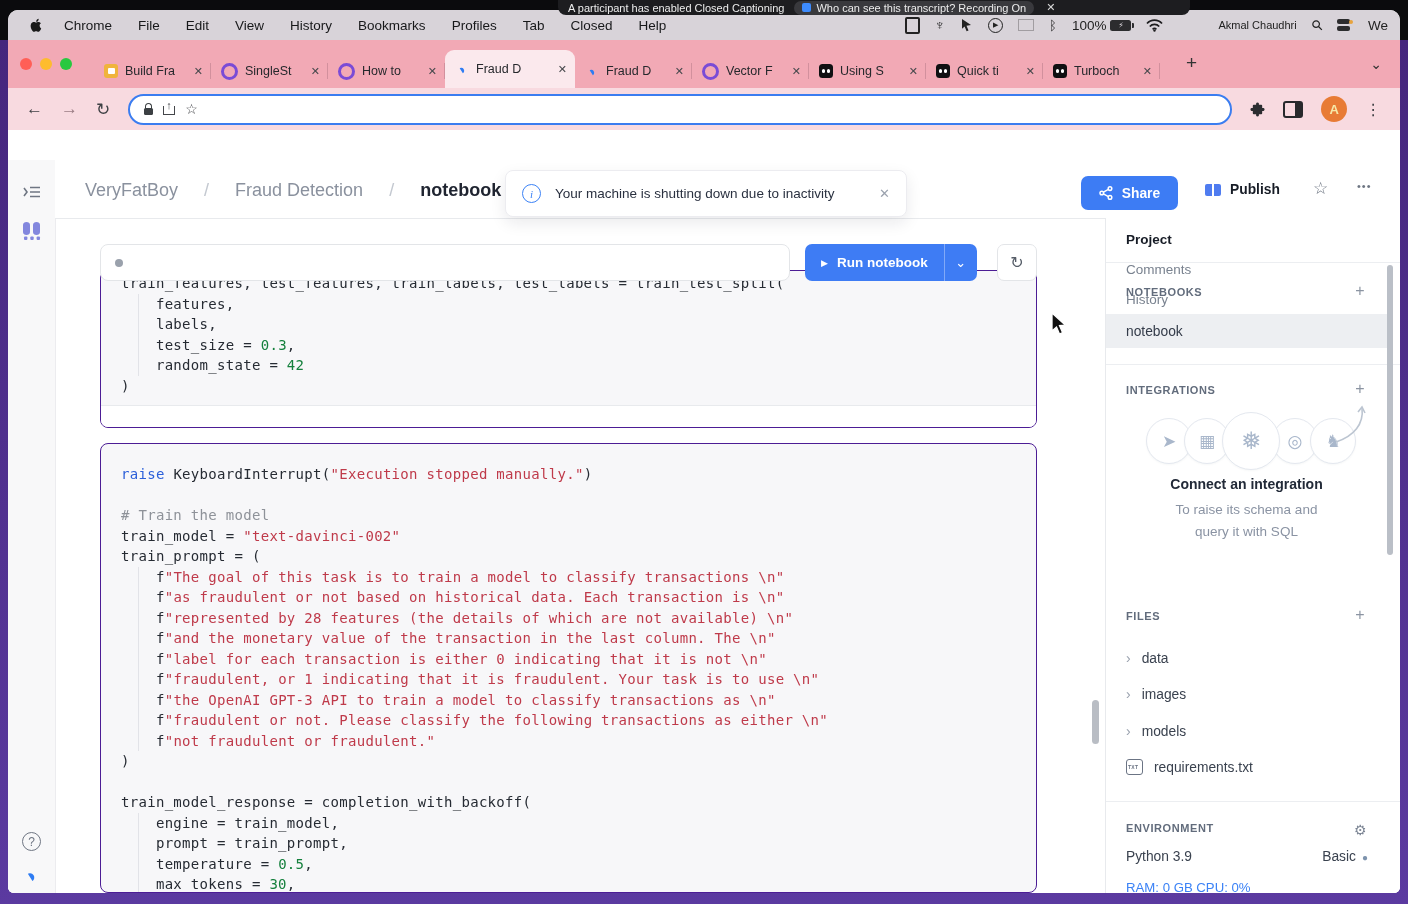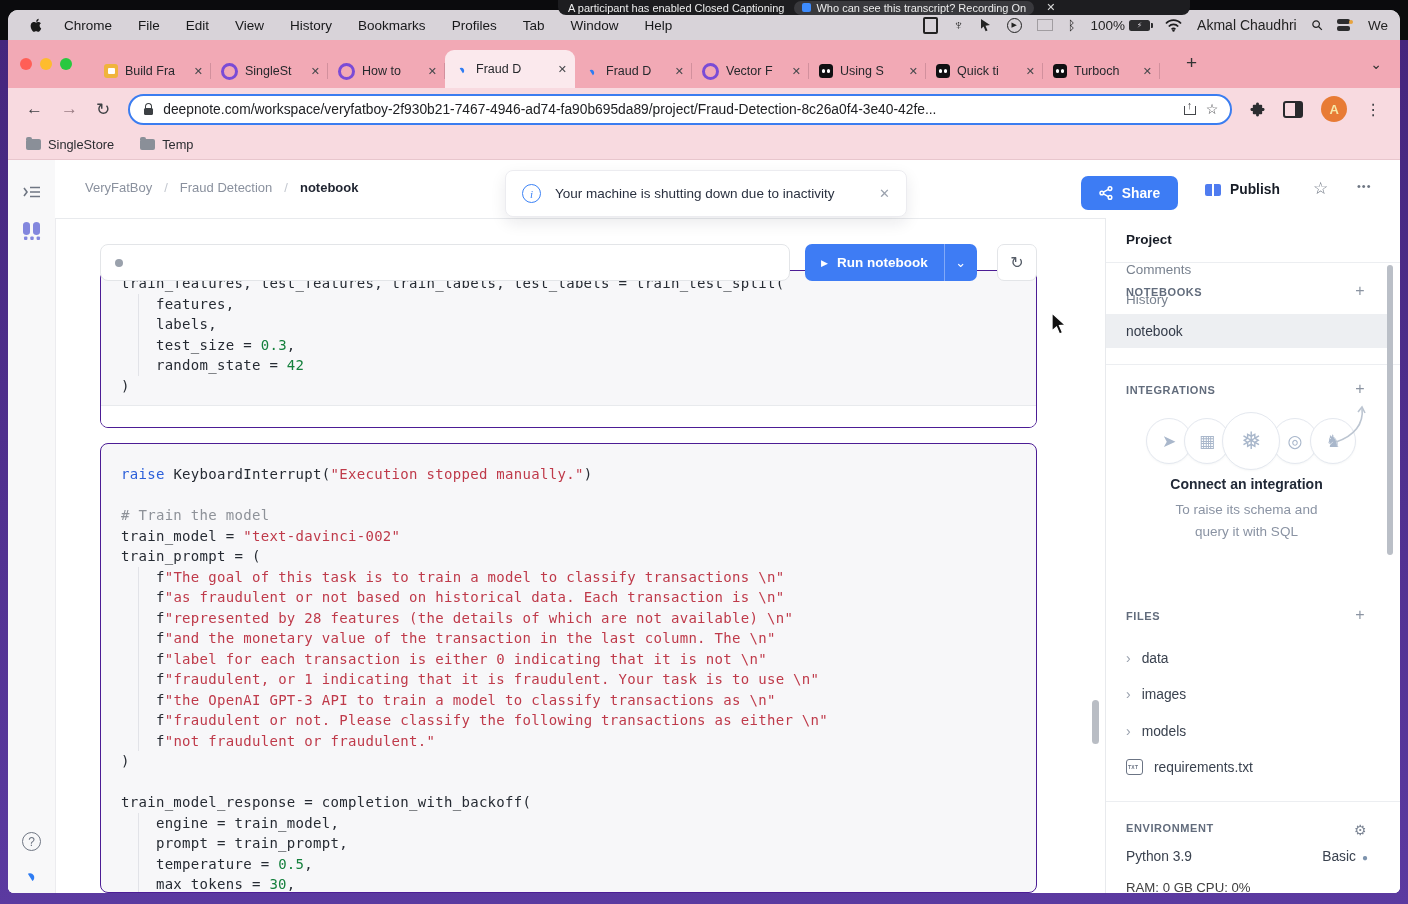--- a/index.html
+++ b/index.html
@@ -25,21 +25,21 @@
   #menubar .spacer{flex:1;}
   #menubar .ric{display:flex;align-items:center;gap:15px;color:#222;}
   .ic-book{width:11px;height:13px;border:2px solid #222;border-radius:2px;}
   .ic-trident{font-size:14px;}
   .ic-playc{width:13px;height:13px;border:1.5px solid #222;border-radius:50%;font-size:7px;display:flex;align-items:center;justify-content:center;}
   .ic-airplay{width:14px;height:10px;border:1.5px solid #222;opacity:.3;position:relative;}
   .ic-bt{font-size:13px;}
   .battery{display:flex;align-items:center;gap:4px;}
   .bat-body{width:21px;height:11px;background:#2c2c2e;border-radius:2.5px;position:relative;display:flex;align-items:center;justify-content:center;color:#d8d3d9;font-size:8px;}
   .bat-body:after{content:'';position:absolute;right:-3px;top:3px;width:2px;height:5px;background:#2c2c2e;border-radius:0 1px 1px 0;}
-  .mb-user{font-size:14px;}
+  .mb-user{font-size:11px;margin-left:40px;}
   .ic-search{font-size:14px;transform:rotate(-45deg);}
   .ic-cc{width:16px;height:12px;position:relative;}
   .ic-cc i{position:absolute;left:0;width:13px;height:5px;background:#2c2c2e;border-radius:2px;}
   .ic-cc i:nth-child(2){top:7px;}
   .ic-cc b{position:absolute;right:0;top:1px;width:4px;height:4px;border-radius:50%;background:#e8a33d;}
   
   #tabstrip{position:absolute;left:0;top:30px;width:100%;height:48px;background:#f2a9b5;display:flex;align-items:flex-end;}
   .lights{display:flex;gap:8px;margin:0 22px 18px 12px;}
   .light{width:12px;height:12px;border-radius:50%;}
   .tabs-row{display:flex;align-items:flex-end;height:100%;}
@@ -84,21 +84,21 @@
   .bm{display:flex;align-items:center;gap:7px;font-size:12.8px;color:#2a2c30;}
   .folder{width:15px;height:11px;background:#8a8f98;border-radius:2px;position:relative;}
   .folder:before{content:'';position:absolute;left:0;top:-2.5px;width:6px;height:3px;background:#8a8f98;border-radius:2px 2px 0 0;}
   
   #app{position:absolute;left:0;top:150px;width:1392px;height:733px;background:#fff;}
   
   #rail{position:absolute;left:0;top:0;width:47px;height:100%;background:#f8f8f9;border-right:1px solid #ececef;}
   .rail-ic{position:absolute;left:0;width:47px;text-align:center;color:#6f7683;}
   
   #dn-header{position:absolute;left:47px;top:0;width:1345px;height:58px;background:#fff;border-bottom:1px solid #e8eaed;}
-  #breadcrumb{position:absolute;left:30px;top:20px;font-size:13px;color:#8a919e;display:flex;gap:12px;white-space:nowrap;}
+  #breadcrumb{position:absolute;left:30px;top:20px;font-size:18px;color:#8a919e;display:flex;gap:26px;white-space:nowrap;}
   #breadcrumb .cur{color:#1f2430;font-weight:600;}
   #toast{position:absolute;left:450px;top:10px;width:402px;height:47px;background:#fff;border:1px solid #ececf0;border-radius:8px;
       box-shadow:0 6px 16px rgba(20,20,40,.09);display:flex;align-items:center;gap:14px;padding:0 16px;box-sizing:border-box;z-index:20;}
   .info-ic{width:17px;height:17px;border:1.6px solid #3b82f6;border-radius:50%;color:#3b82f6;font-size:11px;font-style:italic;
       display:flex;align-items:center;justify-content:center;flex:0 0 auto;font-family:"Liberation Serif",serif;}
   #toast .msg{flex:1;font-size:13.5px;color:#2a3140;}
   #toast .x{color:#9aa1ad;font-size:13px;}
   #share-btn{position:absolute;left:1026px;top:16px;width:97px;height:34px;background:#3d7cf4;border-radius:7px;color:#fff;
       display:flex;align-items:center;justify-content:center;gap:9px;font-size:13.8px;font-weight:600;}
   #publish{position:absolute;left:1150px;top:22px;display:flex;align-items:center;gap:9px;font-size:13.8px;font-weight:700;color:#171c26;}
@@ -126,21 +126,21 @@
   
   .file-row{position:absolute;left:20px;display:flex;align-items:center;gap:11px;font-size:13.8px;color:#3a424f;}
   .chev{color:#99a1ae;font-size:14px;}
   .txt-ic{width:15px;height:14px;border:1.5px solid #6b7484;border-radius:3px;position:relative;}
   .txt-ic:after{content:'TXT';position:absolute;left:1px;top:4px;font-size:5px;letter-spacing:.3px;color:#6b7484;font-weight:700;}
   
   #env-gear{position:absolute;left:248px;top:604px;font-size:14px;color:#7c8594;}
   #env-runtime{position:absolute;left:20px;top:631px;font-size:13.8px;color:#3a424f;}
   #env-tier{position:absolute;left:0;top:631px;width:262px;text-align:right;font-size:13.8px;color:#3a424f;}
   #env-tier .dot{color:#7d93ad;font-size:10px;margin-left:6px;}
-  #env-stats{position:absolute;left:20px;top:662px;font-size:13.2px;color:#404040;}
+  #env-stats{position:absolute;left:20px;top:662px;font-size:13.2px;color:#3b82f6;}
   #side-scroll{position:absolute;left:281px;top:47px;width:6px;height:290px;background:#babfc7;border-radius:3px;}
   
   #cmdbar{position:absolute;left:92px;top:84px;width:690px;height:37px;background:#fff;border:1px solid #e3e5e8;border-radius:8px;
       box-sizing:border-box;display:flex;align-items:center;padding-left:14px;z-index:3;}
   #cmdbar .dot{width:8px;height:8px;border-radius:50%;background:#9aa1ac;}
   #run-btn{position:absolute;left:797px;top:84px;height:37px;display:flex;z-index:3;border-radius:7px;overflow:hidden;}
   #run-main{background:#3e7cf4;color:#fff;display:flex;align-items:center;gap:9px;padding:0 16px;font-size:13.5px;font-weight:600;}
   #run-main .play{font-size:9px;}
   #run-chev{background:#3e7cf4;border-left:1px solid rgba(255,255,255,.35);width:32px;display:flex;align-items:center;justify-content:center;color:#fff;font-size:13px;}
   #refresh-btn{position:absolute;left:989px;top:84px;width:40px;height:37px;background:#fff;border:1px solid #e3e5e8;border-radius:7px;
@@ -184,21 +184,21 @@
         <path fill="#1a1a1a" d="M11.6 8.6c0-1.6 1.3-2.4 1.4-2.4-.8-1.1-2-1.3-2.4-1.3-1-.1-2 .6-2.5.6-.5 0-1.3-.6-2.2-.6-1.1 0-2.2.7-2.7 1.7-1.2 2-.3 5 .8 6.6.5.8 1.2 1.7 2 1.6.8 0 1.1-.5 2.1-.5s1.3.5 2.2.5c.9 0 1.5-.8 2-1.6.6-.9.9-1.8.9-1.8s-1.6-.6-1.6-2.8zM10 3.9c.4-.6.8-1.3.7-2.1-.6 0-1.4.4-1.9 1-.4.5-.8 1.3-.7 2 .7.1 1.4-.3 1.9-.9z"></path>
       </svg>
     <span class="mitem b">Chrome</span>
     <span class="mitem">File</span>
     <span class="mitem">Edit</span>
     <span class="mitem">View</span>
     <span class="mitem">History</span>
     <span class="mitem">Bookmarks</span>
     <span class="mitem">Profiles</span>
     <span class="mitem">Tab</span>
-    <span class="mitem">Window</span>
+    <span class="mitem">Closed</span>
     <span class="mitem">Help</span>
     <span class="spacer"></span>
     <span class="ric">
       <span class="ic-book"></span>
       <span class="ic-trident">♆</span>
       <svg width="13" height="14" viewBox="0 0 13 14">
           <polygon points="2,1 11,7 6.5,7.8 8.5,12.5 6.6,13.3 4.6,8.6 2,10.8" fill="#232323"></polygon>
         </svg>
       <span class="ic-playc">▶</span>
       <span class="ic-airplay"></span>
@@ -289,42 +289,31 @@
     <span class="newtab">+</span>
     <span class="tab-chev">⌄</span>
   </div>
 
   <div id="toolbar">
     <span class="nav-ic">←</span>
     <span class="nav-ic dim">→</span>
     <span class="nav-ic">↻</span>
     <div id="urlbar">
       <span class="lock"></span>
-      <span id="url-text">deepnote.com/workspace/veryfatboy-2f930b21-7467-4946-ad74-fa90b695da89/project/Fraud-Detection-8c26a0f4-3e40-42fe...</span>
       <span class="ic-shareup"></span>
       <span class="url-ic">☆</span>
     </div>
     <svg class="ext-puzzle" viewBox="0 0 16 16">
         <path fill="#2c2d30" d="M6.5 1.5a1.6 1.6 0 0 1 3 0V3H12a1 1 0 0 1 1 1v2.5h1.5a1.6 1.6 0 0 1 0 3H13V12a1 1 0 0 1-1 1H9.5v1.5a1.6 1.6 0 0 1-3 0V13H4a1 1 0 0 1-1-1V9.5H1.5a1.6 1.6 0 0 1 0-3H3V4a1 1 0 0 1 1-1h2.5V1.5z"></path>
       </svg>
     <span class="ic-panel"></span>
     <span id="avatar">A</span>
     <span class="ic-vdots">⋮</span>
   </div>
 
-  <div id="bookmarks">
-    <span class="bm">
-        <span class="folder"></span>
-        <span>SingleStore</span>
-      </span>
-    <span class="bm">
-        <span class="folder"></span>
-        <span>Temp</span>
-      </span>
-  </div>
 
   <div id="app">
 
     <div id="rail">
       <span class="rail-ic" style="top:25px">
         <svg width="18" height="14" viewBox="0 0 18 14">
             <g stroke="#6f7683" stroke-width="1.6" fill="none">
               <path d="M1 3 4 7 1 11"></path>
               <path d="M7 2.5h10M7 7h10M7 11.5h10"></path>
             </g>

